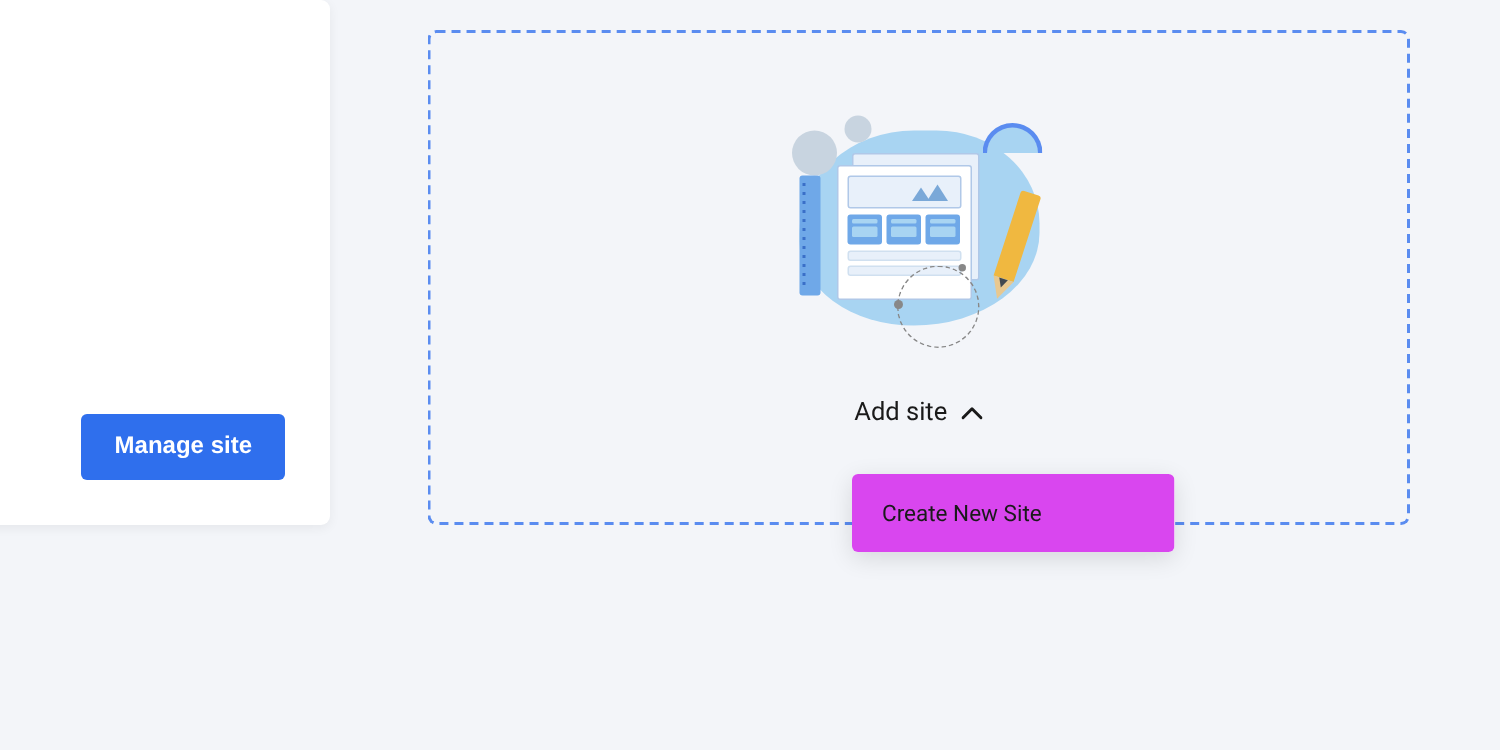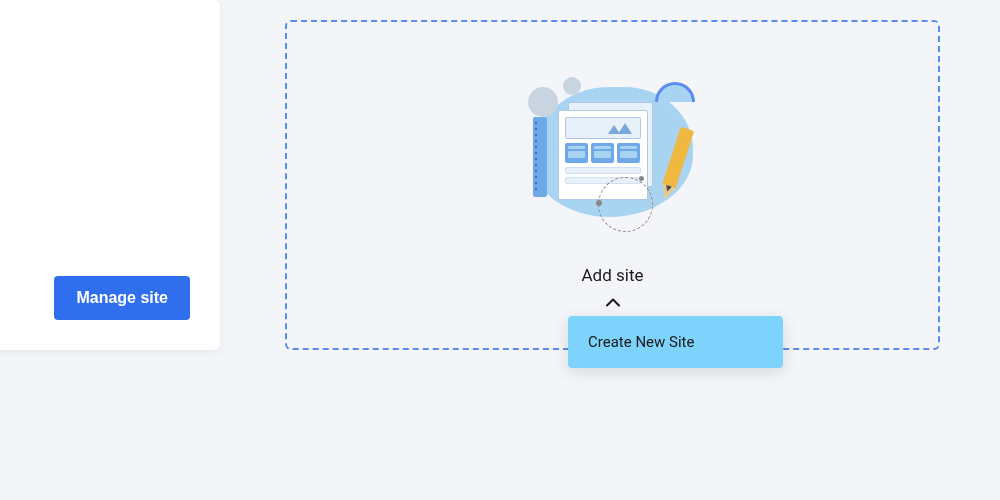--- a/index.html
+++ b/index.html
@@ -280,21 +280,20 @@
       top: -2px;
     }
     .add-site-trigger {
       display: flex;
       align-items: center;
       gap: 10px;
       font-size: 17px;
       color: #1a1a1a;
       cursor: pointer;
       padding: 8px 0;
-      flex-direction: column;
     }
     .chevron-up {
       width: 14px;
       height: 14px;
       display: flex;
       align-items: center;
       justify-content: center;
     }
     .chevron-up svg {
       width: 14px;
@@ -310,21 +309,21 @@
       box-shadow: 0 4px 16px rgba(0,0,0,0.12);
       overflow: hidden;
     }
     .dropdown-item {
       padding: 17px 20px;
       font-size: 15px;
       color: #1a1a1a;
       cursor: pointer;
     }
     .dropdown-item:first-child {
-      background: #7dd3fc;
+      background: #d946ef;
     }
   </style>
 </head>
 <body>
 
 <div class="site-card">
   <div class="site-domain">g.org</div>
   <button class="manage-btn">Manage site</button>
 </div>
 

